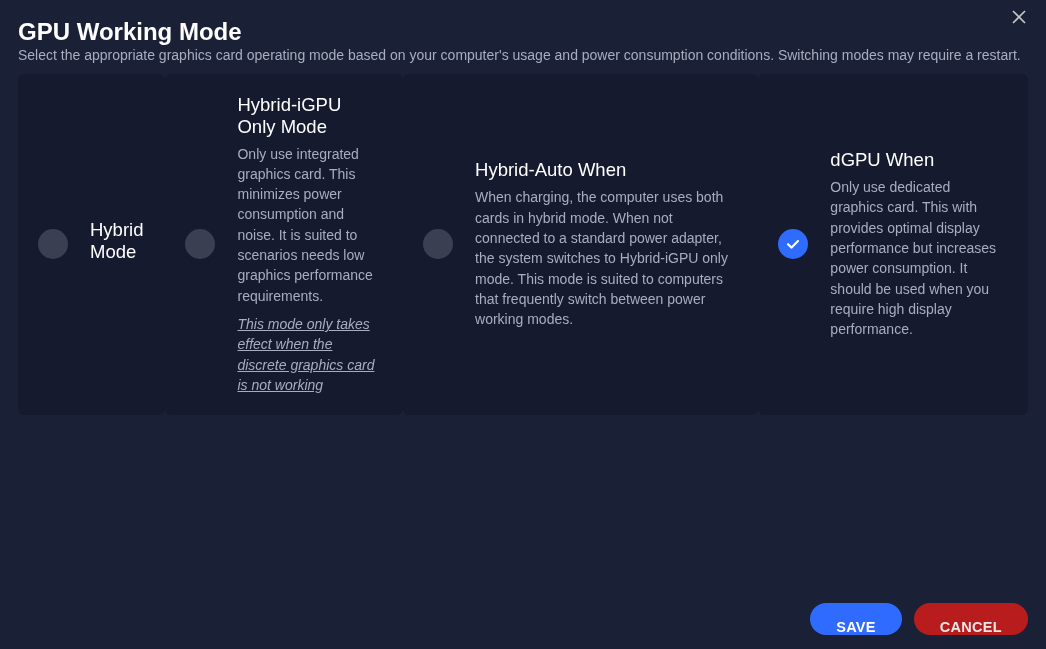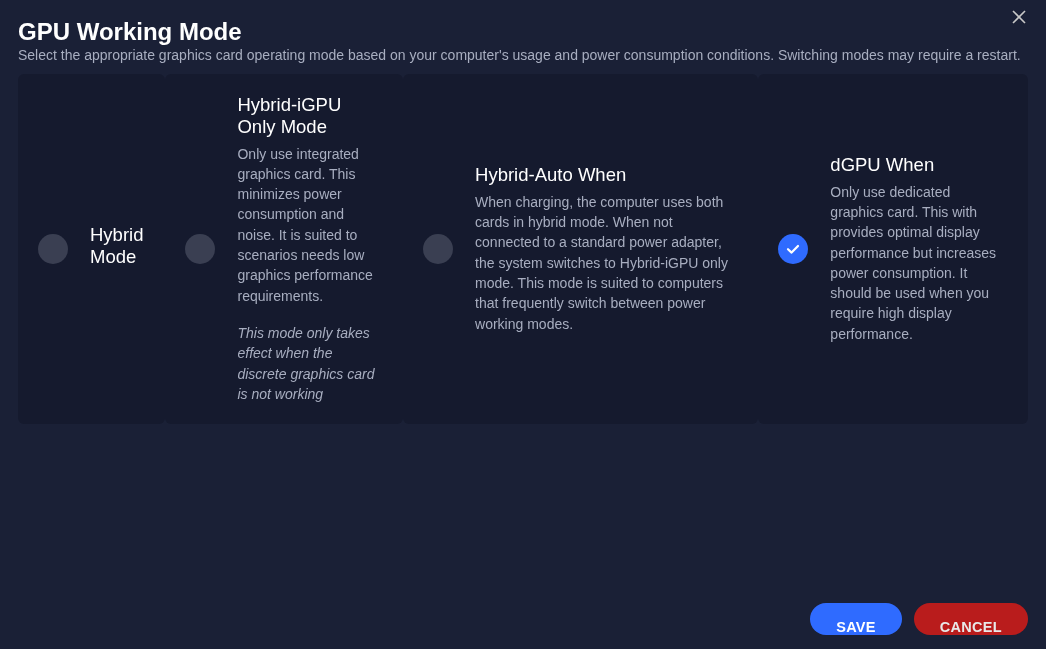--- a/index.html
+++ b/index.html
@@ -79,21 +79,22 @@
   .option-desc {
     font-size: 14px;
     color: #a8aec0;
     line-height: 1.45;
   }
   .option-note {
     font-size: 14px;
     color: #a8aec0;
     font-style: italic;
     line-height: 1.45;
-    margin-top: 17px;
+    margin-top: 8px;
+    text-decoration: underline;
   }
   .footer {
     position: absolute;
     right: 18px;
     bottom: 14px;
     display: flex;
     gap: 12px;
   }
   .btn {
     border: none;

